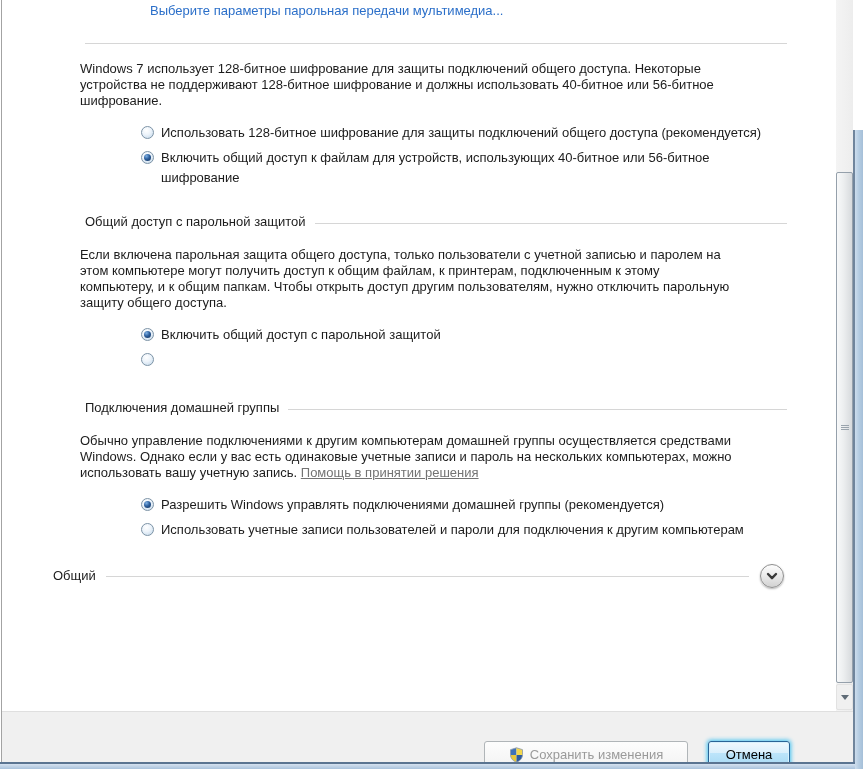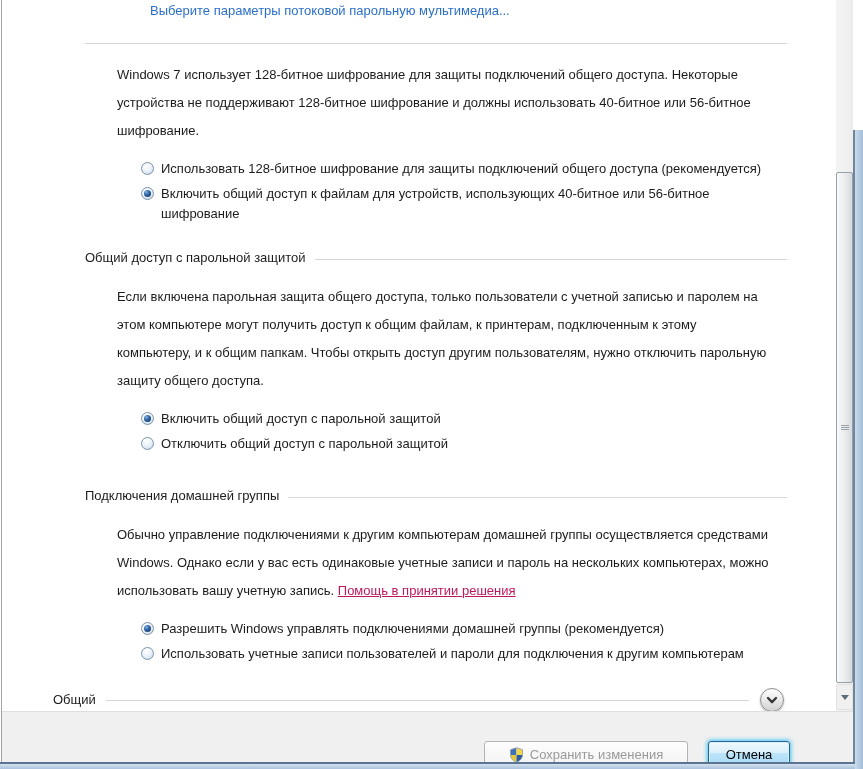--- a/index.html
+++ b/index.html
@@ -11,37 +11,37 @@
   .left-border { position:absolute; left:1px; top:0; width:1px; height:763px; background:#a3a3a3; }
   .content { position:absolute; left:2px; top:0; width:834px; }
 
   .top-link { display:block; margin:3px 0 0 148px; color:#2b6fc9; cursor:pointer; line-height:16px; width:430px; }
 
   .section-header { display:flex; align-items:center; margin-left:83px; width:702px; line-height:16px; }
   .section-header .sh-txt { white-space:nowrap; padding-right:9px; }
   .section-header .sh-rule { flex:1; height:1px; background:#d6d6d6; margin-top:2px; }
   .sh1 { margin-top:22px; } .sh2 { margin-top:26px; } .sh3 { margin-top:34px; }
 
-  .para { margin:17px 0 0 115px; width:656px; line-height:28px; }
+  .para { margin:17px 0 0 78px; width:656px; line-height:16px; }
 
   .options { margin:14px 0 0 139px; }
   .option { display:flex; margin-bottom:5px; width:625px; cursor:pointer; }
   .radio {
     flex:0 0 13px; width:13px; height:13px; border-radius:50%; margin:3px 7px 0 0;
     border:1px solid #7d93a6;
     background:radial-gradient(circle at 40% 30%, #ffffff 0%, #ecf3fa 45%, #cfe0ef 80%, #bcd2e6 100%);
     display:flex; align-items:center; justify-content:center;
   }
   .option.checked .radio::after {
     content:""; width:7px; height:7px; border-radius:50%;
     background:radial-gradient(circle at 35% 30%, #7fb2e5 0%, #2c5f9e 45%, #142e52 100%);
   }
   .opt-label { line-height:20px; }
 
-  .inline-link { color:#be185d; text-decoration:underline; cursor:pointer; }
+  .inline-link { color:#737373; text-decoration:underline; cursor:pointer; }
 
   .profile-row { display:flex; align-items:center; margin:24px 0 0 51px; width:731px; }
   .profile-row .pr-txt { padding-right:10px; line-height:16px; }
   .profile-row .pr-rule { flex:1; height:1px; background:#d6d6d6; }
   .expander {
     width:24px; height:24px; border-radius:50%; margin-left:11px;
     border:1px solid #8f8f8f;
     background:linear-gradient(180deg,#fdfdfd 0%,#ececec 45%,#d2d2d2 100%);
     box-shadow:0 1px 2px rgba(0,0,0,0.3);
     display:flex; align-items:center; justify-content:center; cursor:pointer;
@@ -100,21 +100,21 @@
     background:linear-gradient(180deg,#d5e2f0 0%,#a9c2dc 100%); }
 </style>
 </head>
 <body>
 
 <div class="window">
   <div class="left-border"></div>
 
   <div class="content">
 
-    <a class="top-link">Выберите параметры потоковой парольную мультимедиа...</a>
+    <a class="top-link">Выберите параметры парольная передачи мультимедиа...</a>
 
     <div class="section-header sh1">
       <span class="sh-rule"></span>
     </div>
     <div class="para">Windows 7 использует 128-битное шифрование для защиты подключений общего доступа. Некоторые устройства не поддерживают 128-битное шифрование и должны использовать 40-битное или 56-битное шифрование.</div>
     <div class="options">
       <div class="option">
         <span class="radio"></span>
         <span class="opt-label">Использовать 128-битное шифрование для защиты подключений общего доступа (рекомендуется)</span>
       </div>
@@ -129,21 +129,20 @@
       <span class="sh-rule"></span>
     </div>
     <div class="para">Если включена парольная защита общего доступа, только пользователи с учетной записью и паролем на этом компьютере могут получить доступ к общим файлам, к принтерам, подключенным к этому компьютеру, и к общим папкам. Чтобы открыть доступ другим пользователям, нужно отключить парольную защиту общего доступа.</div>
     <div class="options">
       <div class="option checked">
         <span class="radio"></span>
         <span class="opt-label">Включить общий доступ с парольной защитой</span>
       </div>
       <div class="option">
         <span class="radio"></span>
-        <span class="opt-label">Отключить общий доступ с парольной защитой</span>
       </div>
     </div>
 
     <div class="section-header sh3">
       <span class="sh-txt">Подключения домашней группы</span>
       <span class="sh-rule"></span>
     </div>
     <div class="para">
       <span>Обычно управление подключениями к другим компьютерам домашней группы осуществляется средствами Windows. Однако если у вас есть одинаковые учетные записи и пароль на нескольких компьютерах, можно использовать вашу учетную запись. </span><a class="inline-link">Помощь в принятии решения</a>
     </div>

